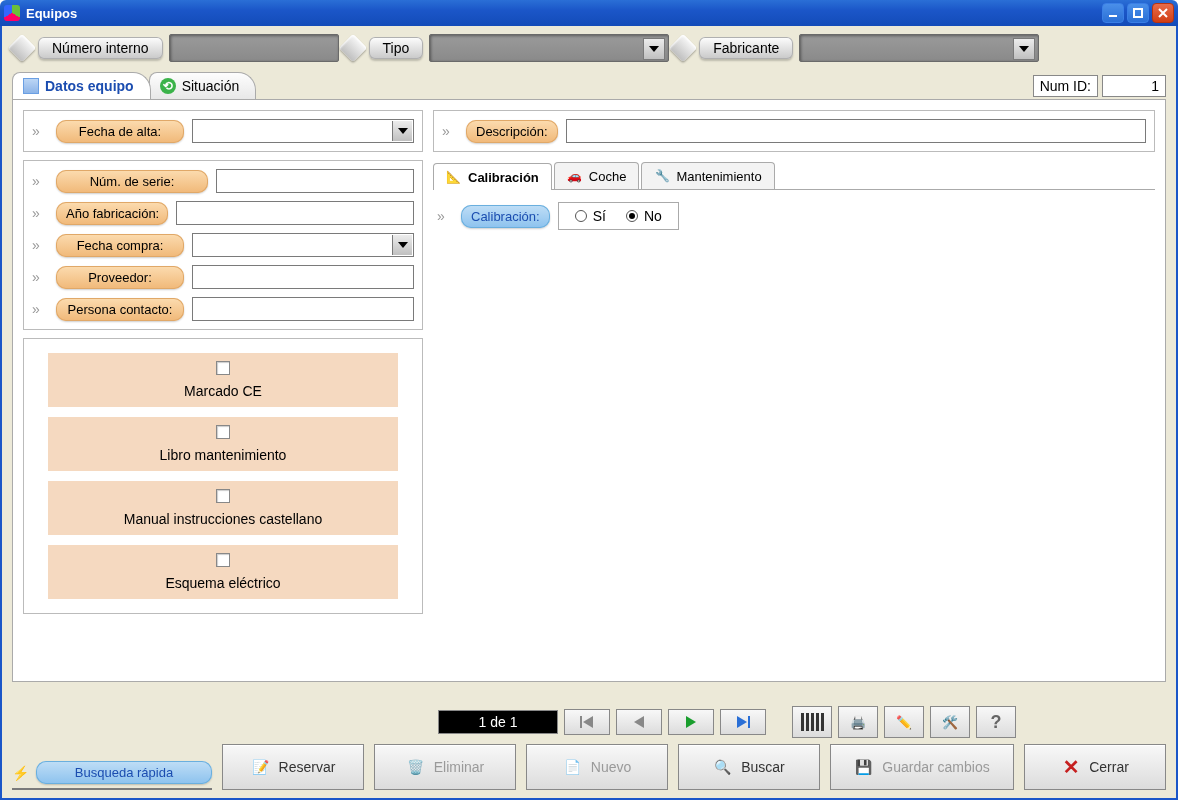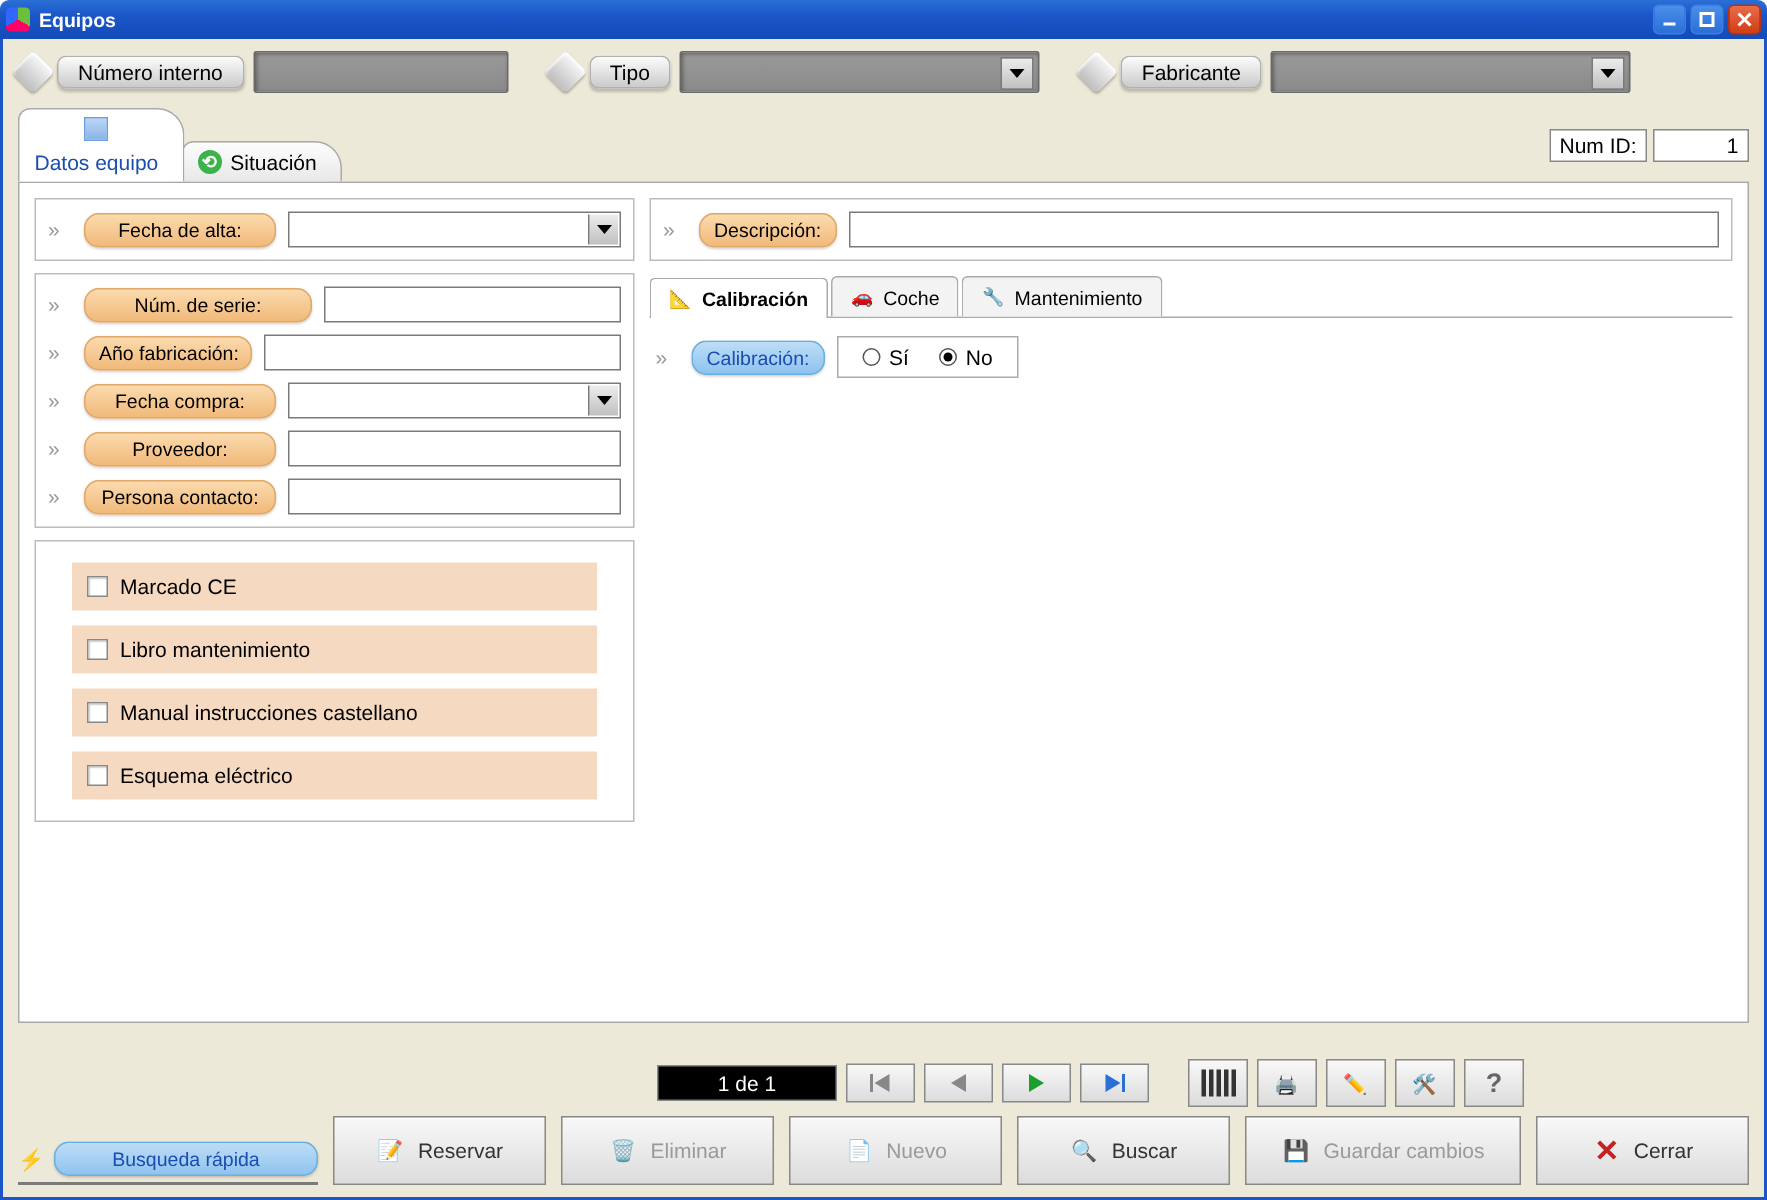--- a/index.html
+++ b/index.html
@@ -12,34 +12,34 @@
 .titlebar .winbtns { display: flex; gap: 3px; }
 .winbtn { width: 22px; height: 20px; border-radius: 4px; display: flex; align-items: center; justify-content: center; font-size: 11px; font-weight: bold; color: #fff; border: 1px solid #3a7fe6; }
 .winbtn.min, .winbtn.max { background: linear-gradient(#4a8fe9,#2a6fd6); }
 .winbtn.close { background: linear-gradient(#e86c4a,#d13e14); border-color: #b83410; }
 .winbtn svg { width: 12px; height: 12px; }
 
 
 .client { background: #ece9d8; height: 774px; border: 2px solid #1b56c8; border-top: none; padding: 8px 10px; display: flex; flex-direction: column; }
 
 
-.topbar { display: flex; align-items: center; gap: 28px; margin-bottom: 10px; }
+.topbar { display: flex; align-items: center; gap: 4px; margin-bottom: 10px; }
 .topgrp { display: flex; align-items: center; gap: 6px; }
 .diamond { width: 20px; height: 20px; background: linear-gradient(#f8f8f8,#bfbfbf); transform: rotate(45deg); border-radius: 3px; box-shadow: inset 1px 1px 2px #fff, 1px 1px 2px rgba(0,0,0,.3); }
 .grey-label { display: inline-flex; align-items: center; padding: 3px 14px; background: linear-gradient(#fefefe,#c8c8c8); border-radius: 6px; box-shadow: inset 0 0 0 1px #b0b0b0, 0 2px 2px rgba(0,0,0,.2); font-size: 14px; white-space: nowrap; }
 .grey-input { height: 28px; background: linear-gradient(#9a9a9a,#8a8a8a); border: 1px solid #6a6a6a; border-radius: 2px; box-shadow: inset 1px 1px 3px rgba(0,0,0,.4); }
 .grey-select { position: relative; }
 .grey-select .drop { position: absolute; right: 3px; top: 3px; width: 22px; height: 22px; background: linear-gradient(#ececec,#c0c0c0); border: 1px solid #7a7a7a; display: flex; align-items: center; justify-content: center; }
 .tri { width: 0; height: 0; border-left: 5px solid transparent; border-right: 5px solid transparent; border-top: 6px solid #000; }
 
 
 .tabs-row { display: flex; align-items: center; margin-bottom: 0; }
 .tabs { display: flex; align-items: flex-end; flex: 1; }
 .tab { display: flex; align-items: center; gap: 6px; padding: 5px 16px 5px 10px; background: linear-gradient(#fdfdfd,#e8e8e8); border: 1px solid #aaa; border-bottom: none; border-radius: 8px 18px 0 0; margin-right: -2px; font-size: 14px; cursor: pointer; position: relative; }
-.tab.active { background: #fff; color: #1b4db0; font-weight: normal; z-index: 2; flex-direction: column; }
+.tab.active { background: #fff; color: #1b4db0; font-weight: bold; z-index: 2; }
 .tab .tico { width: 16px; height: 16px; display: inline-flex; align-items: center; justify-content: center; }
 .tico.doc { background: linear-gradient(#bcd6f5,#8cb4e8); border: 1px solid #6a9fe3; }
 .tico.back { background: #3bb34a; border-radius: 50%; color: #fff; font-weight: bold; font-size: 12px; }
 .tico.list { background: #bcd6f5; border: 1px solid #6a9fe3; }
 .numid { display: flex; align-items: flex-start; gap: 4px; }
 .numid-label { border: 1px solid #888; background: #fff; padding: 2px 6px; font-size: 14px; }
 .numid-val { border: 1px solid #888; background: #fff; padding: 2px 6px; width: 64px; text-align: right; font-size: 14px; }
 
 
 .main { border: 1px solid #aaa; background: #fff; padding: 10px; display: flex; gap: 10px; flex: 1; min-height: 0; }
@@ -49,21 +49,21 @@
 .formrow { display: flex; align-items: center; gap: 8px; margin-bottom: 8px; }
 .formrow:last-child { margin-bottom: 0; }
 .chev { color: #999; font-size: 14px; width: 16px; }
 .orange-label { padding: 4px 10px; background: linear-gradient(#fcdcb0,#f0b878); border-radius: 10px; box-shadow: inset 0 0 0 1px #e0a868, 0 1px 2px rgba(0,0,0,.2); font-size: 13px; white-space: nowrap; text-align: center; }
 .blue-label { padding: 4px 10px; background: linear-gradient(#c0def6,#8cc2ee); border-radius: 10px; box-shadow: inset 0 0 0 1px #6aafde, 0 1px 2px rgba(0,0,0,.2); font-size: 13px; white-space: nowrap; text-align: center; color: #1b4db0; }
 .white-input { height: 24px; border: 1px solid #7a7a7a; background: #fff; flex: 1; }
 .white-select { position: relative; height: 24px; border: 1px solid #7a7a7a; background: #fff; flex: 1; }
 .white-select .drop2 { position: absolute; right: 1px; top: 1px; width: 20px; height: 20px; background: linear-gradient(#ececec,#c0c0c0); border-left: 1px solid #7a7a7a; display: flex; align-items: center; justify-content: center; }
 
 
-.chkrow { display: flex; align-items: center; gap: 8px; background: #f5d9c0; padding: 8px 10px; margin-bottom: 10px; font-size: 14px; }
+.chkrow { display: flex; align-items: center; gap: 8px; background: #f5d9c0; padding: 8px 25px; margin-bottom: 10px; font-size: 14px; flex-direction: column; }
 .chkrow:last-child { margin-bottom: 0; }
 .chkbox { width: 14px; height: 14px; border: 1px solid #888; background: #fff; box-shadow: inset 1px 1px 1px rgba(0,0,0,.2); }
 
 
 .subtabs { display: flex; border-bottom: 1px solid #aaa; margin: 10px 0 8px 0; }
 .subtab { display: flex; align-items: center; gap: 6px; padding: 5px 12px; border: 1px solid #aaa; border-bottom: none; border-radius: 4px 4px 0 0; background: #f3f3f3; margin-right: 2px; font-size: 13px; cursor: pointer; }
 .subtab.active { background: #fff; font-weight: bold; position: relative; top: 1px; }
 .subtab .sico { width: 16px; height: 16px; display: inline-flex; align-items: center; justify-content: center; font-size: 12px; }
 
 

